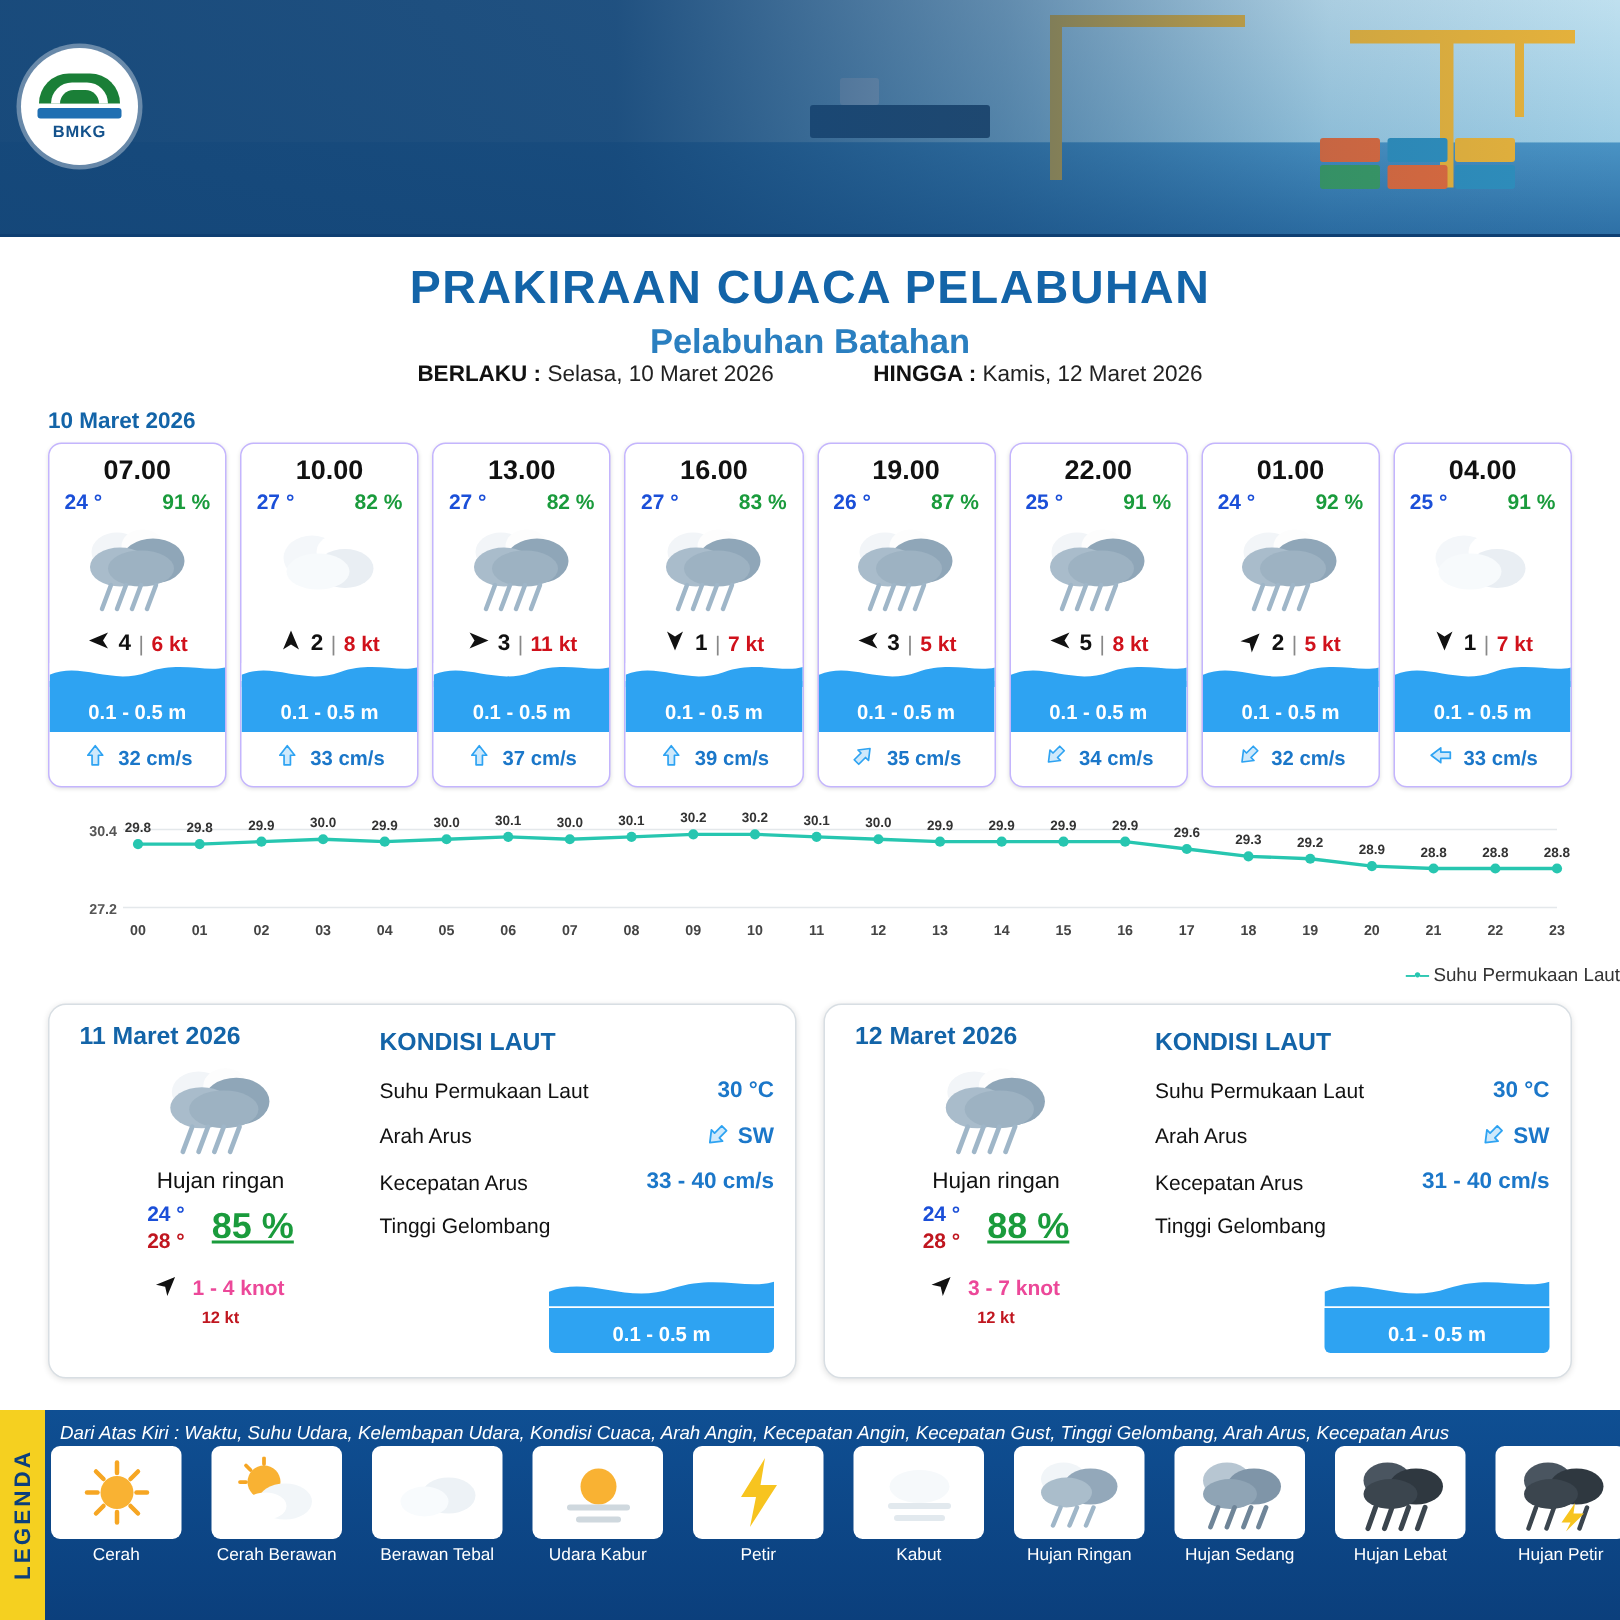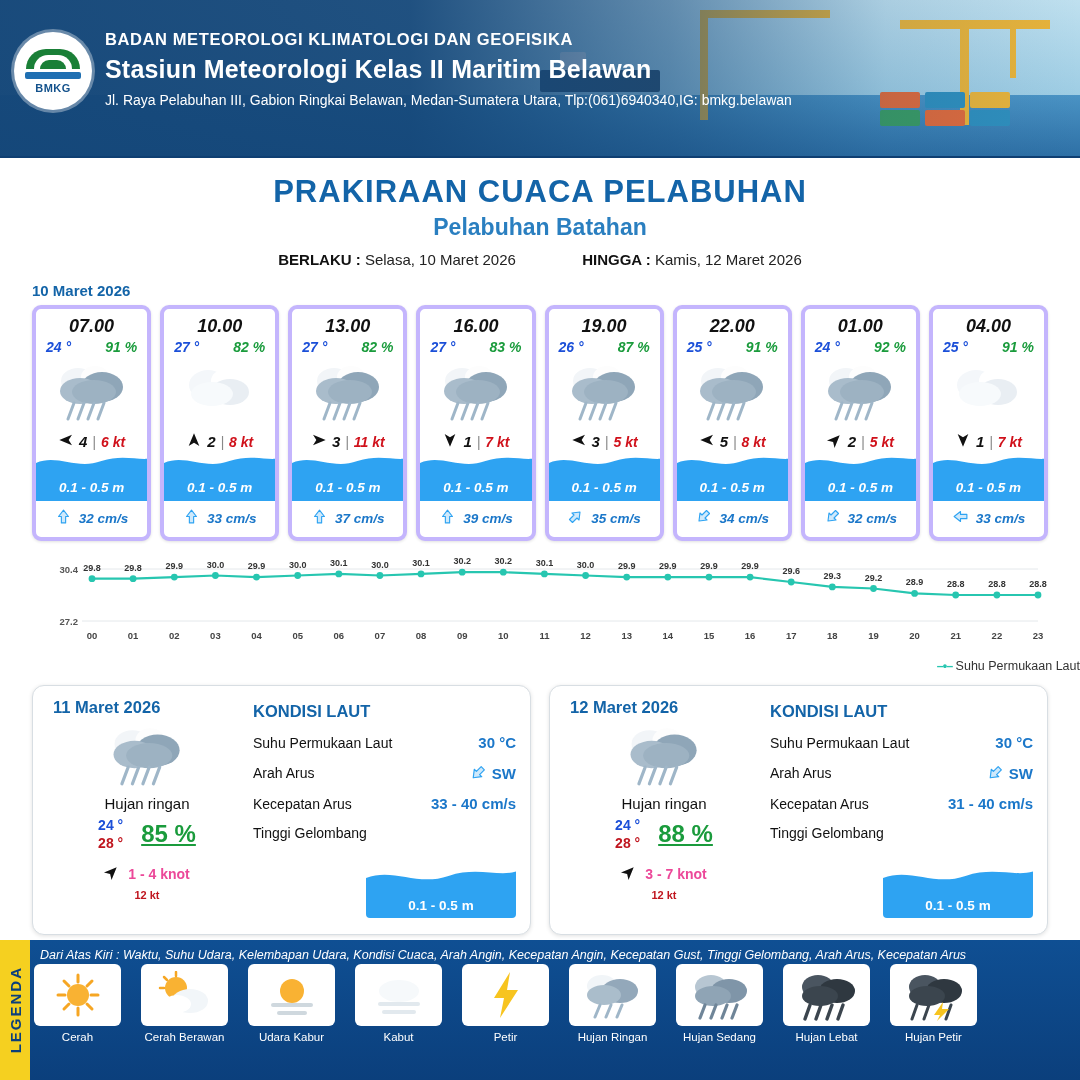--- a/index.html
+++ b/index.html
@@ -39,32 +39,32 @@
   .logo .txt { font-size:11px; font-weight:bold; color:#14528c; letter-spacing:.5px; margin-top:3px; }
   .hdr-text { position:absolute; left:105px; top:30px; color:#ffffff; }
   .hdr-l1 { font-size:16.5px; font-weight:bold; letter-spacing:.6px; }
   .hdr-l2 { font-size:25px; font-weight:bold; margin-top:6px; letter-spacing:.2px; }
   .hdr-l3 { font-size:14px; margin-top:8px; }
   .hdr-rule { position:absolute; left:0; top:156px; width:1080px; height:4px; background:#0f3f72; }
 
   
   .title { text-align:center; color:#1364a8; font-size:31px; font-weight:bold; letter-spacing:1px; margin-top:16px; }
   .subtitle { text-align:center; color:#2a7fc0; font-size:23px; font-weight:bold; margin-top:4px; }
-  .validity { text-align:center; margin-top:10px; font-size:15px; color:#222; }
+  .validity { text-align:center; font-size:15px; color:#222; }
   .validity b { color:#111; font-weight:bold; }
   .validity .sp { display:inline-block; width:58px; }
 
   
   .datelbl { color:#1364a8; font-weight:bold; font-size:15px; margin:14px 0 6px 32px; }
 
   
   .cards { display:flex; gap:9px; padding:0 32px; }
   .card {
-    width:138px; background:#ffffff; border:4px solid #c4b5fd; border-radius:9px;
-    box-shadow:0 1px 3px rgba(0,0,0,.12); overflow:hidden; position:relative;font-style:italic;
+    width:138px; background:#ffffff; border:1px solid #c4b5fd; border-radius:9px;
+    box-shadow:0 1px 3px rgba(0,0,0,.12); overflow:hidden; position:relative;
   }
   .c-time { text-align:center; font-size:18px; font-weight:bold; color:#111; padding:7px 0 2px; }
   .c-row { display:flex; justify-content:space-between; padding:0 10px 2px; font-size:14px; font-weight:bold; }
   .c-temp { color:#1b4fd8; }
   .c-hum { color:#1a9b3c; }
   .c-ico { height:72px; display:flex; align-items:center; justify-content:center; }
   .c-wind { display:flex; align-items:center; justify-content:center; gap:5px; font-size:14px; font-weight:bold; padding:3px 0 4px; }
   .c-wind .dir { color:#111; font-size:15px; }
   .c-wind .sep { color:#888; font-weight:normal; }
   .c-wind .gust { color:#d0111b; }
@@ -141,25 +141,20 @@
     <div class="ship" style="left:560px;top:52px;width:26px;height:18px;background:#e9eef2;"></div>
     <div class="hdr-overlay"></div>
   </div>
 
   <div class="logo">
     <div class="arc"></div>
     <div class="bar"></div>
     <div class="txt">BMKG</div>
   </div>
 
-  <div class="hdr-text">
-    <div class="hdr-l1">BADAN METEOROLOGI KLIMATOLOGI DAN GEOFISIKA</div>
-    <div class="hdr-l2">Stasiun Meteorologi Kelas II Maritim Belawan</div>
-    <div class="hdr-l3">Jl. Raya Pelabuhan III, Gabion Ringkai Belawan, Medan-Sumatera Utara, Tlp:(061)6940340,IG: bmkg.belawan</div>
-  </div>
   <div class="hdr-rule"></div>
 </div>
 
 <div class="title">PRAKIRAAN CUACA PELABUHAN</div>
 <div class="subtitle">Pelabuhan Batahan</div>
 <div class="validity">
   <b>BERLAKU :</b>
   <span>Selasa, 10 Maret 2026</span>
   <span class="sp"></span>
   <b>HINGGA :</b>
@@ -750,48 +745,58 @@
             </g>
         <ellipse cx="36" cy="30" rx="18" ry="12" fill="#f2f6f9"></ellipse>
             <ellipse cx="23" cy="33" rx="14" ry="9" fill="#ffffff"></ellipse>
           </svg>
         </div>
     <div class="li-lbl">Cerah Berawan</div>
       </div>
       <div class="li">
         <div class="li-box">
           <svg width="62" height="48" viewBox="0 0 62 48">
+        <ellipse cx="24" cy="20" rx="15" ry="11" fill="#ffffff"></ellipse>
+        <ellipse cx="38" cy="26" rx="18" ry="12" fill="#edf2f6"></ellipse>
+            <ellipse cx="22" cy="30" rx="16" ry="10" fill="#f8fbfd"></ellipse>
+          </svg>
+        </div>
+    <div class="li-lbl">Berawan Tebal</div>
+      </div>
+      <div class="li">
+        <div class="li-box">
+          <svg width="62" height="48" viewBox="0 0 62 48">
         <circle cx="31" cy="20" r="12" fill="#f9b233"></circle>
         <g stroke="#cfd8de" stroke-width="4" stroke-linecap="round">
         <line x1="12" y1="34" x2="50" y2="34"></line>
               <line x1="18" y1="42" x2="44" y2="42"></line>
             </g>
           </svg>
         </div>
     <div class="li-lbl">Udara Kabur</div>
+      </div>
+      <div class="li">
+        <div class="li-box">
+          <svg width="40" height="50" viewBox="0 0 40 50">
+            <path d="M24 2 L8 28 H18 L14 48 L32 20 H21 Z" fill="#f7c41f"></path>
+          </svg>
+        </div>
+    <div class="li-lbl">Petir</div>
       </div>
       <div class="li">
         <div class="li-box">
           <svg width="62" height="48" viewBox="0 0 62 48">
         <ellipse cx="31" cy="20" rx="20" ry="11" fill="#f6f9fb"></ellipse>
         <g stroke="#e2e9ee" stroke-width="4" stroke-linecap="round">
         <line x1="12" y1="33" x2="50" y2="33"></line>
               <line x1="16" y1="41" x2="46" y2="41"></line>
             </g>
           </svg>
         </div>
     <div class="li-lbl">Kabut</div>
-      </div>
-      <div class="li">
-        <div class="li-box">
-          <svg width="40" height="50" viewBox="0 0 40 50">
-            <path d="M24 2 L8 28 H18 L14 48 L32 20 H21 Z" fill="#f7c41f"></path>
-          </svg>
-        </div>
-    <div class="li-lbl">Petir</div>
       </div>
       <div class="li">
         <div class="li-box">
           <svg width="70" height="52" viewBox="0 0 70 52">
         <ellipse cx="24" cy="17" rx="15" ry="11" fill="#f1f5f8"></ellipse>
             <ellipse cx="42" cy="22" rx="18" ry="12" fill="#93a8ba"></ellipse>
         <ellipse cx="26" cy="26" rx="17" ry="10" fill="#aabdcb"></ellipse>
         <g stroke="#9fb6c8" stroke-width="3" stroke-linecap="round">
         <line x1="22" y1="36" x2="17" y2="48"></line>
               <line x1="33" y1="36" x2="28" y2="48"></line>

